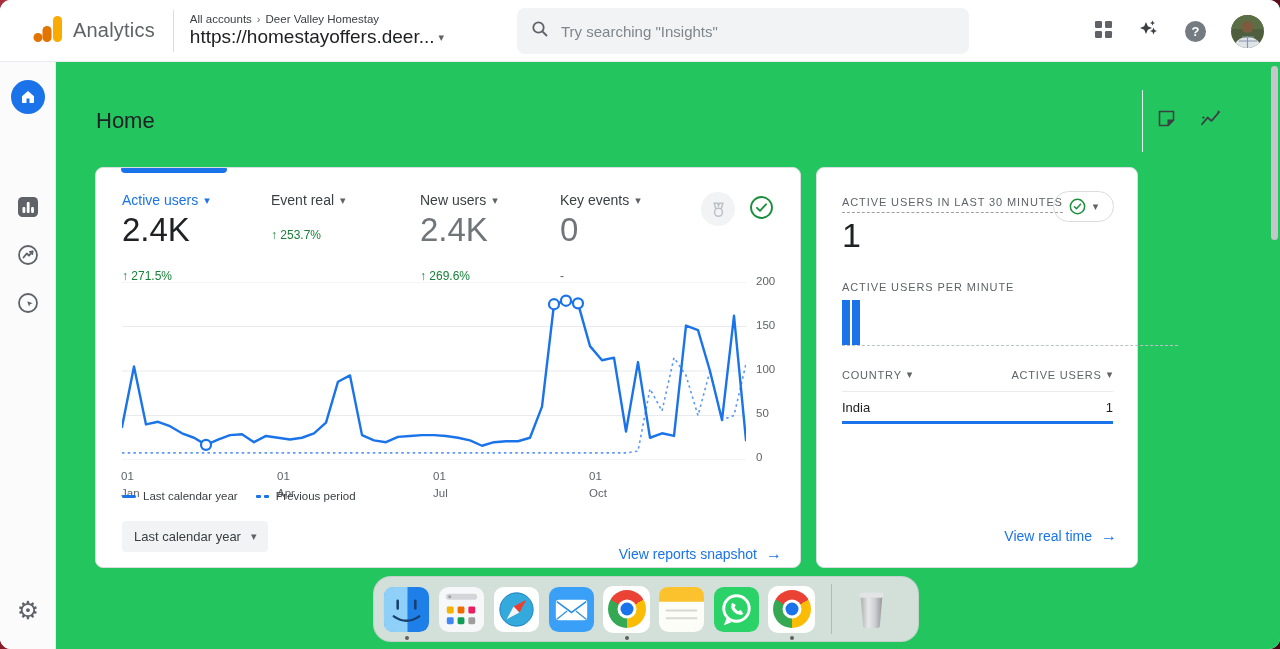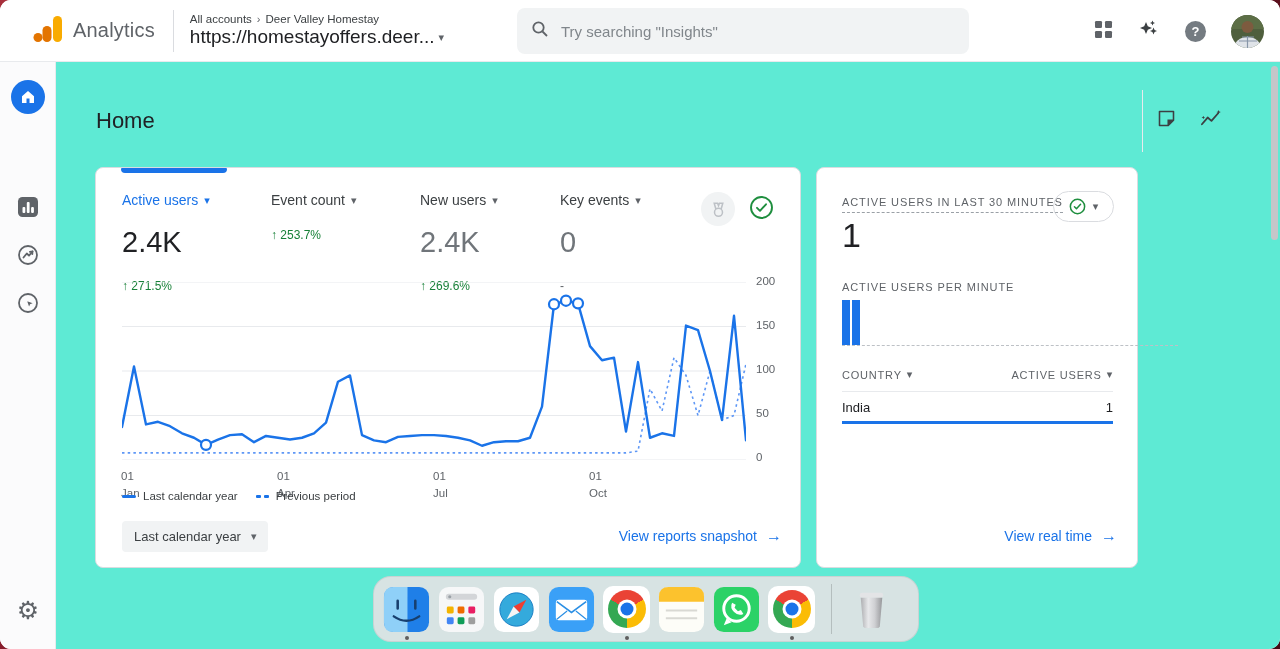--- a/index.html
+++ b/index.html
@@ -32,40 +32,40 @@
 
   
   .sidebar { position:absolute; left:0; top:62px; bottom:0; width:56px; background:#fbfbfc;
     border-right:1px solid #e8eaed; }
   .side-item { position:absolute; left:0; width:56px; display:flex; justify-content:center; cursor:pointer; }
   .home-circle { width:34px; height:34px; border-radius:50%; background:#1a73e8;
     display:flex; align-items:center; justify-content:center; }
   .gear { font-size:25px; color:#5f6368; line-height:1; }
 
   
-  .content { position:absolute; left:56px; top:62px; right:0; bottom:0; background:#5eead4; }
+  .content { position:absolute; left:56px; top:62px; right:0; bottom:0; background:#22c55e; }
   .page-title { position:absolute; left:40px; top:46px; font-size:22px; color:#202124; }
   .header-div { position:absolute; right:137px; top:28px; width:1px; height:62px; background:#e8eaed; }
   .page-tools { position:absolute; right:58px; top:46px; display:flex; gap:22px; }
   .tool-btn { cursor:pointer; }
   .recently { position:absolute; left:40px; top:549px; font-size:19px; color:#202124; font-weight:500; }
 
   .card { position:absolute; top:105px; height:401px; background:#fff; border:1px solid #dadce0;
     border-radius:8px; }
   .overview-card { left:39px; width:706px; }
   .realtime-card { left:760px; width:322px; }
 
   
   .tab-indicator { position:absolute; left:25px; top:0; width:106px; height:5px; background:#1a73e8;
     border-radius:2px 2px 8px 8px; }
   .metrics { position:absolute; left:26px; top:24px; display:flex; }
   .metric { width:149px; cursor:pointer; }
   .metric .m-label { font-size:14px; color:#3c4043; display:flex; align-items:center; gap:6px; }
   .metric.active .m-label, .metric.active .caret { color:#1a73e8; }
-  .metric .m-value { font-size:29px; margin-top:18px; color:#70757a; }
+  .metric .m-value { font-size:33px; margin-top:3px; color:#70757a; }
   .metric.active .m-value { color:#202124; }
   .metric .m-delta { font-size:12px; color:#188038; margin-top:20px; }
   .metric .m-delta.neutral { color:#5f6368; }
   .metric-icons { position:absolute; right:26px; top:24px; display:flex; align-items:center; gap:14px; }
   .medal-circle { width:34px; height:34px; border-radius:50%; background:#f1f3f4;
     display:flex; align-items:center; justify-content:center; cursor:pointer; }
 
   .chart-area { position:absolute; left:26px; top:112px; width:660px; height:232px; }
   .chart-svg { position:absolute; left:0; top:2px; width:624px; height:178px; }
   .ytick { position:absolute; left:634px; font-size:11.5px; color:#5f6368; }
@@ -74,21 +74,21 @@
   .legend-item { display:flex; align-items:center; gap:7px; font-size:11.5px; color:#3c4043; }
   .dash { width:14px; height:3px; background:#1a73e8; border-radius:2px; }
   .dash-sm { width:5px; height:3px; background:#1a73e8; border-radius:1px; }
   .dashes { display:flex; gap:3px; }
 
   .range-btn { position:absolute; left:26px; bottom:15px; background:#f1f3f4; border-radius:4px;
     height:31px; padding:0 12px; display:flex; align-items:center; gap:10px; font-size:13px;
     color:#3c4043; cursor:pointer; }
   .blue-link { font-size:14px; font-weight:500; color:#1a73e8; display:flex; align-items:center;
     gap:9px; cursor:pointer; }
-  .snapshot-link { position:absolute; right:18px; bottom:22px; }
+  .snapshot-link { position:absolute; right:18px; bottom:4px; }
   .arrow { font-size:16px; }
 
   
   .rt-title { position:absolute; left:25px; top:28px; font-size:11px; letter-spacing:.9px;
     color:#5f6368; border-bottom:1.5px dashed #9aa0a6; padding-bottom:4px; }
   .rt-pill { position:absolute; right:23px; top:23px; width:61px; height:31px; border:1px solid #dadce0;
     border-radius:16px; display:flex; align-items:center; justify-content:center; gap:7px; cursor:pointer; }
   .rt-value { position:absolute; left:25px; top:48px; font-size:34px; color:#202124; }
   .rt-permin { position:absolute; left:25px; top:113px; font-size:11px; letter-spacing:.9px; color:#5f6368; }
   .rt-bars { position:absolute; left:25px; top:131px; width:336px; height:47px;
@@ -250,21 +250,21 @@
         <div class="metric active">
           <div class="m-label">
               <span>Active users</span>
               <span class="caret">▾</span>
             </div>
           <div class="m-value">2.4K</div>
           <div class="m-delta">↑ 271.5%</div>
         </div>
         <div class="metric">
           <div class="m-label">
-              <span>Event count</span>
+              <span>Event real</span>
               <span class="caret">▾</span>
             </div>
           <div class="m-delta">↑ 253.7%</div>
         </div>
         <div class="metric" style="width:140px;">
           <div class="m-label">
               <span>New users</span>
               <span class="caret">▾</span>
             </div>
           <div class="m-value">2.4K</div>

